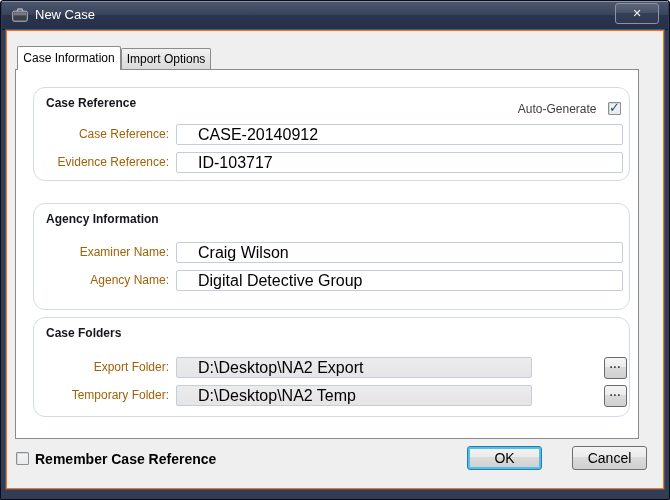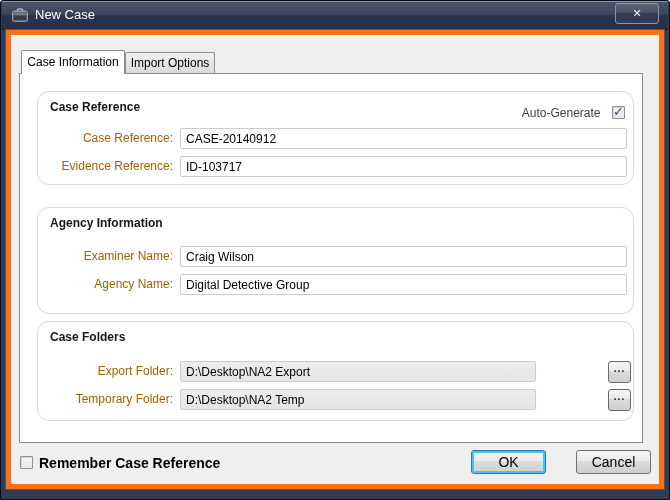--- a/index.html
+++ b/index.html
@@ -26,21 +26,21 @@
     border:1px solid #8b93a6; border-radius:3px;
     background:linear-gradient(180deg,#5d6679 0%,#464f66 50%,#353e57 50%,#303950 100%);
     color:#f2f4f8; font-size:11px; font-weight:bold; text-align:center; line-height:19px;
     cursor:default;
   }
 
   
   .client {
     position:absolute; left:5px; top:29px; width:658px; height:459px;
     background:#efefef;
-    border:5px solid #f97316;
+    border:1px solid #f97316;
     box-shadow:0 0 0 1px #4d5670;
   }
 
   
   .tab {
     position:absolute; text-align:center; font-size:12px; color:#000;
     border:1px solid #8c8c8c; border-bottom:none; border-radius:2px 2px 0 0;
   }
   .tab.active { left:10px; top:15px; width:104px; height:24px; background:#ffffff; line-height:23px; z-index:3; }
   .tab.inactive { left:114px; top:17px; width:90px; height:21px;
@@ -62,21 +62,21 @@
   .g3 { top:247px; height:100px; }
 
   .row { position:absolute; left:0; width:100%; height:21px; }
   .flabel {
     position:absolute; left:0; top:0; width:135px; height:21px;
     line-height:21px; text-align:right; font-size:12px; color:#a16207;
   }
   .field {
     position:absolute; left:142px; top:0; height:21px; width:447px;
     border:1px solid #c5cdd8; border-radius:2px; background:#ffffff;
-    font-family:inherit; font-size:12px; color:#000; padding:0 5px; outline:none;
+    font-family:inherit; font-size:16px; color:#000; padding:0 21px; outline:none;
   }
   .field.readonly { width:356px; background:linear-gradient(180deg,#ececec,#e5e5e5); }
   .browse-btn {
     position:absolute; left:570px; top:0; width:23px; height:22px;
     border:1px solid #6a6a6a; border-radius:3px;
     background:linear-gradient(180deg,#f5f5f5 0%,#ebebeb 45%,#dcdcdc 45%,#cfcfcf 100%);
     font-size:10px; font-weight:bold; letter-spacing:1px; color:#222;
     text-align:center; line-height:14px; cursor:default;
   }
 

